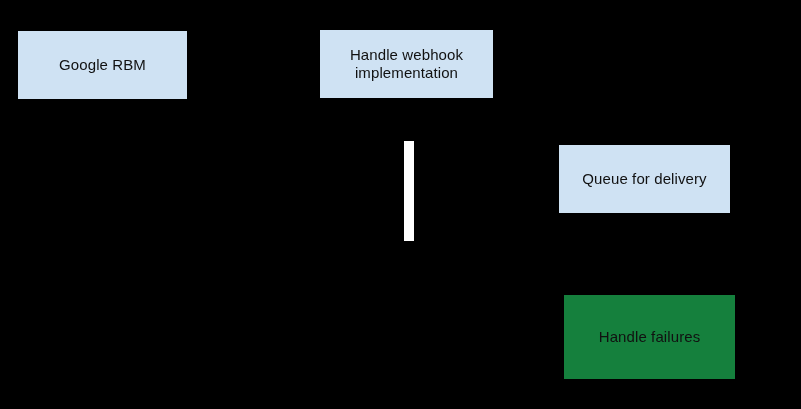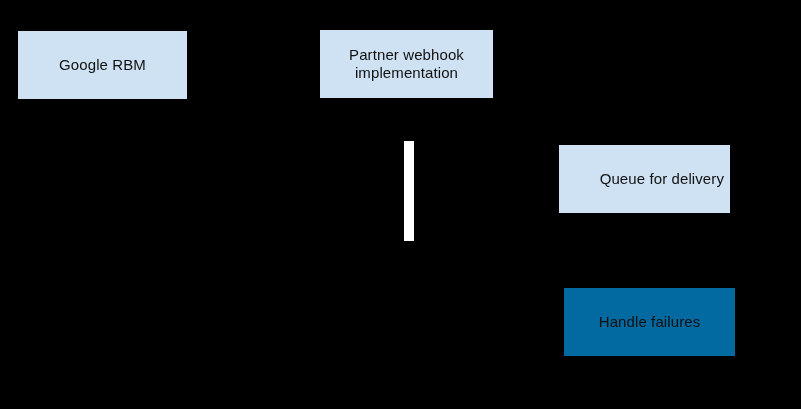--- a/index.html
+++ b/index.html
@@ -46,27 +46,27 @@
 </head>
 <body style="background: rgb(0, 0, 0);">
 
 <div id="canvas" style="width: 801px; height: 409px; background: rgb(0, 0, 0);">
 
   <div class="node" style="left: 18px; top: 31px; width: 169px; height: 68px; background: rgb(207, 226, 243); color: rgb(17, 17, 17);">
     <span class="node-label">Google RBM</span>
   </div>
 
   <div class="node" style="left: 320px; top: 30px; width: 173px; height: 68px; background: rgb(207, 226, 243); color: rgb(17, 17, 17);">
-    <span class="node-label">Partner webhook
+    <span class="node-label">Handle webhook
 implementation</span>
   </div>
 
-  <div class="node" style="left: 559px; top: 145px; width: 171px; height: 68px; background: rgb(207, 226, 243); color: rgb(17, 17, 17); text-align: right;">
+  <div class="node" style="left: 559px; top: 145px; width: 171px; height: 68px; background: rgb(207, 226, 243); color: rgb(17, 17, 17);">
     <span class="node-label">Queue for delivery</span>
   </div>
 
-  <div class="node" style="left: 564px; top: 288px; width: 171px; height: 68px; background: #0369a1; color: rgb(17, 17, 17);">
+  <div class="node" style="left: 564px; top: 295px; width: 171px; height: 84px; background: #15803d; color: rgb(17, 17, 17);">
     <span class="node-label">Handle failures</span>
   </div>
 
   <div class="divider-bar" id="vertical-divider" style="left: 404px; top: 141px; width: 10px; height: 100px; background: rgb(255, 255, 255);"></div>
 
 </div>
 
 </body></html>

